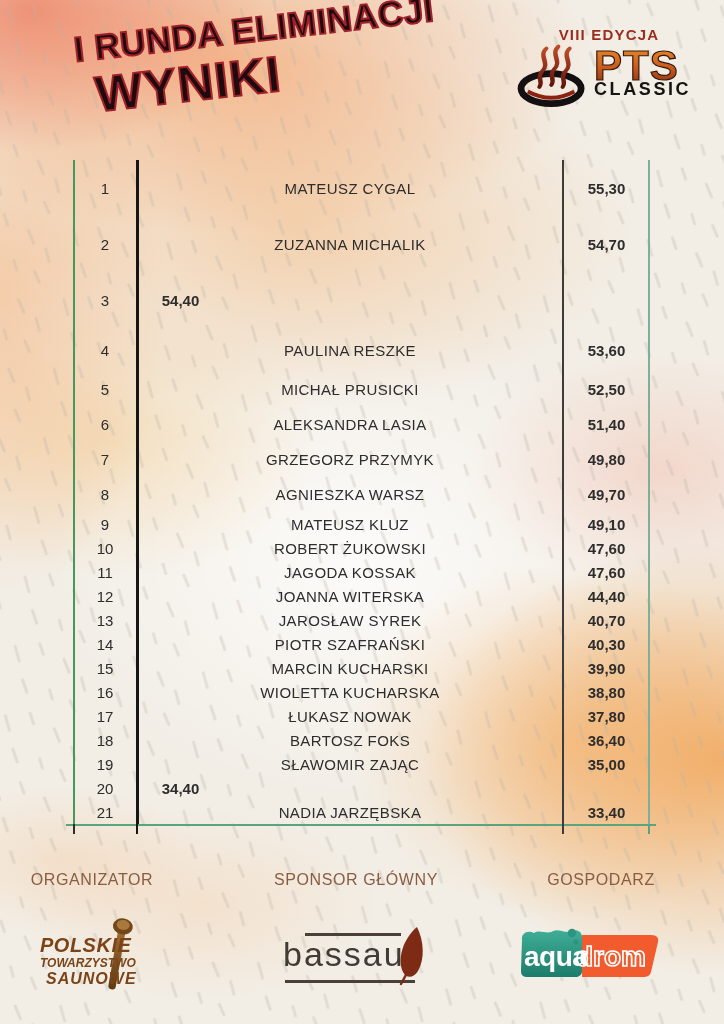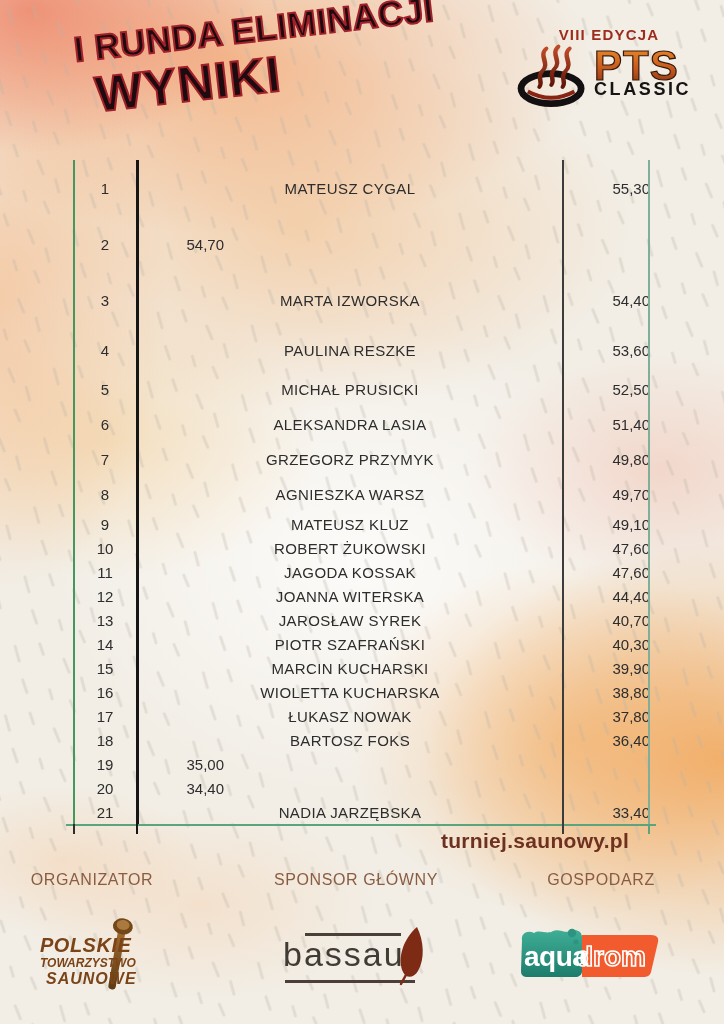--- a/index.html
+++ b/index.html
@@ -43,21 +43,21 @@
   .tick{position:absolute;top:664px;width:2px;height:10px;}
   .tick-1{left:0;background:#2d2d2d;}
   .tick-2{left:63px;background:#161616;}
   .tick-3{left:489px;background:#3c3c3c;}
   .tick-4{left:575px;background:#5aa57d;}
   .row{display:flex;align-items:center;}
   .rh-a{height:56px;} .rh-b{height:44px;} .rh-c{height:35px;} .rh-d{height:24px;}
   .cell{font-size:15px;color:#2d2d2d;}
   .cell.rank{width:64px;text-align:center;}
   .cell.name{flex:1;text-align:center;letter-spacing:.4px;}
-  .cell.score{width:87px;text-align:right;}
+  .cell.score{width:87px;text-align:center;font-weight:bold;}
   
   .website{position:absolute;left:385px;top:829px;width:300px;text-align:center;z-index:3;
            font-size:21px;font-weight:bold;color:#6e3120;letter-spacing:.3px;}
   
   .footer-label{position:absolute;top:871px;text-align:center;z-index:3;
                 font-size:16px;color:#8a5c41;letter-spacing:.6px;}
   .fl-org{left:12px;width:160px;}
   .fl-sponsor{left:256px;width:200px;}
   .fl-host{left:501px;width:200px;}
   .org-logo{position:absolute;left:38px;top:914px;z-index:3;}
@@ -128,25 +128,25 @@
     <div class="vline vl-score"></div>
     <div class="vline vl-green-right"></div>
     <div id="rows">
         <div class="row rh-a">
       <div class="cell rank">1</div>
       <div class="cell name">MATEUSZ CYGAL</div>
       <div class="cell score">55,30</div>
     </div>
         <div class="row rh-a">
       <div class="cell rank">2</div>
+      <div class="cell name">ZUZANNA MICHALIK</div>
       <div class="cell score">54,70</div>
     </div>
         <div class="row rh-a">
       <div class="cell rank">3</div>
-      <div class="cell name">MARTA IZWORSKA</div>
       <div class="cell score">54,40</div>
     </div>
         <div class="row rh-b">
       <div class="cell rank">4</div>
       <div class="cell name">PAULINA RESZKE</div>
       <div class="cell score">53,60</div>
     </div>
         <div class="row rh-c">
       <div class="cell rank">5</div>
       <div class="cell name">MICHAŁ PRUSICKI</div>
@@ -212,40 +212,40 @@
       <div class="cell name">ŁUKASZ NOWAK</div>
       <div class="cell score">37,80</div>
     </div>
         <div class="row rh-d">
       <div class="cell rank">18</div>
       <div class="cell name">BARTOSZ FOKS</div>
       <div class="cell score">36,40</div>
     </div>
         <div class="row rh-d">
       <div class="cell rank">19</div>
+      <div class="cell name">SŁAWOMIR ZAJĄC</div>
       <div class="cell score">35,00</div>
     </div>
         <div class="row rh-d">
       <div class="cell rank">20</div>
       <div class="cell score">34,40</div>
     </div>
         <div class="row rh-d">
       <div class="cell rank">21</div>
       <div class="cell name">NADIA JARZĘBSKA</div>
       <div class="cell score">33,40</div>
     </div>
       </div>
     <div class="bottom-line"></div>
     <div class="tick tick-1"></div>
     <div class="tick tick-2"></div>
     <div class="tick tick-3"></div>
     <div class="tick tick-4"></div>
   </div>
 
-  <div class="website">turniej.saunowy.pl</div>
 
   <div class="footer-label fl-org">ORGANIZATOR</div>
   <div class="footer-label fl-sponsor">SPONSOR GŁÓWNY</div>
   <div class="footer-label fl-host">GOSPODARZ</div>
 
   <svg class="org-logo" width="110" height="86" viewBox="0 0 110 86">
     <defs>
       <linearGradient id="ladg" x1="0" y1="0" x2="0" y2="1">
         <stop offset="0" stop-color="#a76f33"></stop>
           <stop offset="1" stop-color="#5d3a12"></stop>

